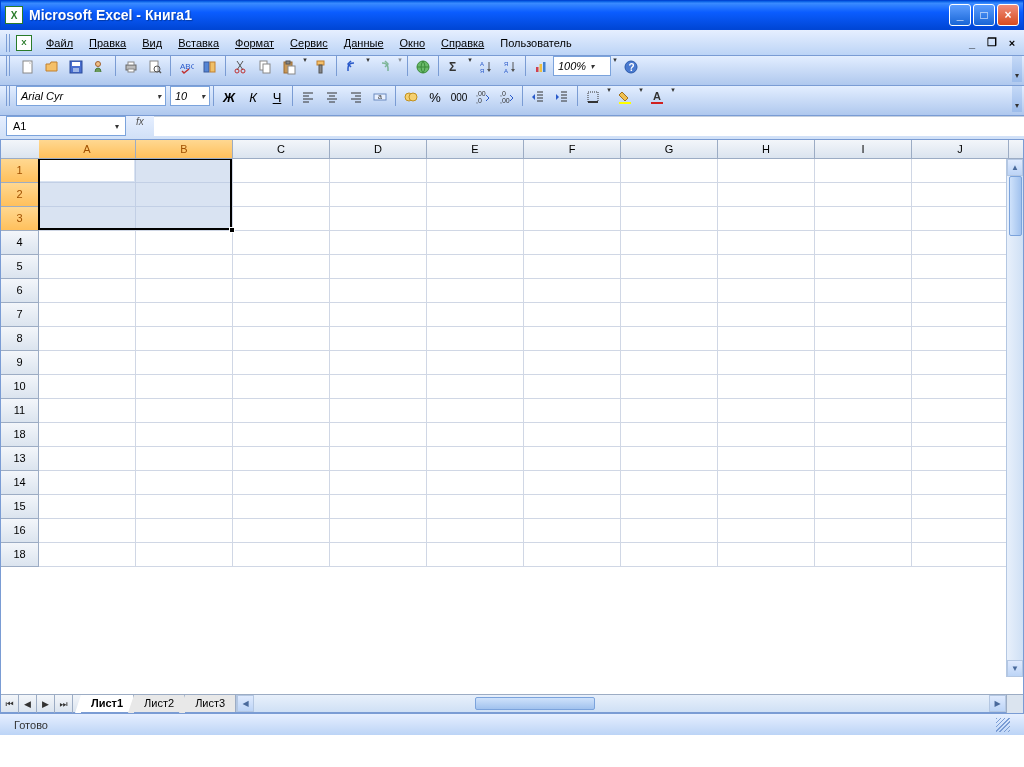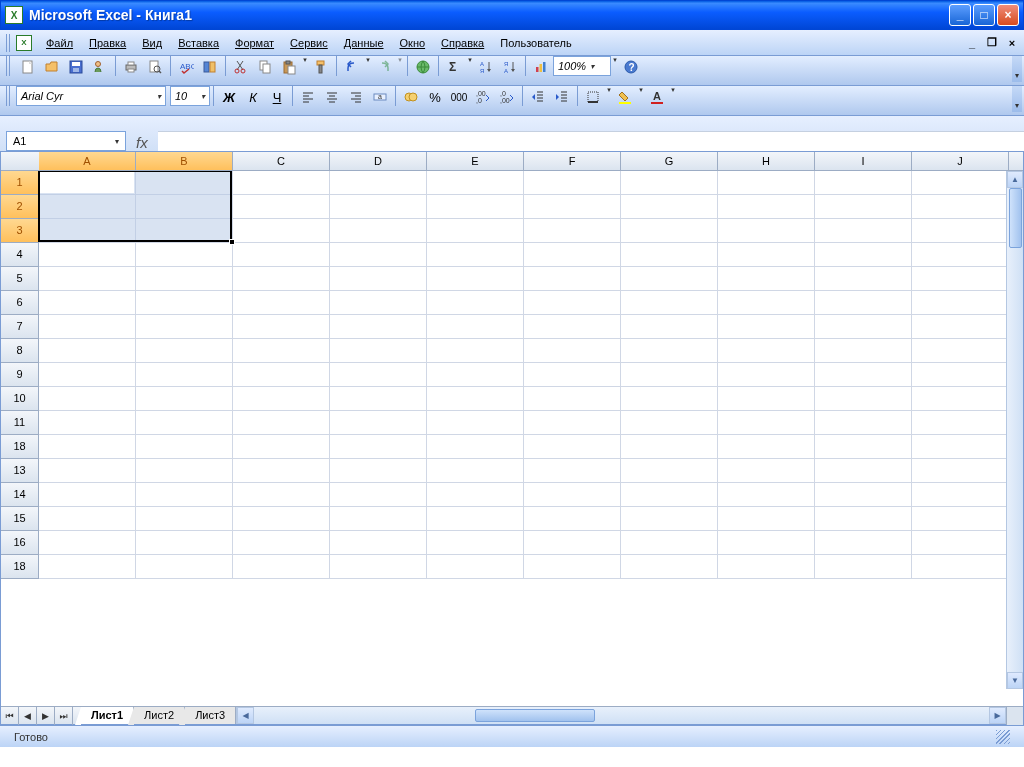--- a/index.html
+++ b/index.html
@@ -30,24 +30,24 @@
 .toolbar .btn { min-width: 22px; height: 22px; display: flex; align-items: center; justify-content: center; margin: 0 1px; position: relative; }
 .toolbar .sep { width: 1px; height: 20px; background: #7a9cd4; margin: 0 3px; }
 .toolbar .drop { width: 8px; font-size: 7px; color: #333; text-align: center; }
 .toolbar .combo { background: #fff; border: 1px solid #7ba3dc; height: 20px; display: flex; align-items: center; padding: 0 4px; font-size: 11px; font-style: italic; }
 .toolbar .combo .drop-btn { margin-left: 4px; color: #333; font-size: 8px; }
 .toolbar .end-drop { margin-left: auto; width: 10px; height: 26px; background: linear-gradient(to bottom, #c5d9f7, #9cbceb); color: #333; font-size: 8px; display:flex; align-items:flex-end; justify-content:center; padding-bottom:2px;}
 
 .icon-svg { width: 16px; height: 16px; }
 
 
-.formulabar { background: linear-gradient(to bottom, #e6efff, #d0e0f7); height: 36px; display: flex; align-items: flex-end; border-bottom: 1px solid #7a9cd4; }
+.formulabar { background: linear-gradient(to bottom, #e6efff, #d0e0f7); height: 24px; display: flex; align-items: flex-start; border-bottom: 1px solid #7a9cd4; }
 .namebox { background: #fff; border: 1px solid #7ba3dc; width: 120px; height: 20px; display: flex; align-items: center; padding: 0 6px; margin-left: 6px; }
 .namebox .drop-btn { margin-left: auto; font-size: 8px; color: #333; }
-.fx-label { margin: 0 10px; font-style: italic; color: #555; font-size: 15px; }
+.fx-label { margin: 0 10px; font-style: italic; color: #555; font-size: 10px; }
 .formula-input { flex: 1; background: #fff; border-top: 1px solid #c5d0e0; height: 20px; padding: 0 4px; }
 
 
 .grid-area { position: relative; height: 573px; background: #fff; border: 1px solid #7a9cd4; border-top: none; }
 .col-headers { display: flex; height: 19px; background: linear-gradient(to bottom, #f3f6fa, #dbe4ef); border-bottom: 1px solid #9cacc4; padding-left: 38px; position: relative; }
 .corner { position: absolute; left: 0; top: 0; width: 38px; height: 19px; background: linear-gradient(to bottom, #f3f6fa, #dbe4ef); border-right: 1px solid #9cacc4; border-bottom: 1px solid #9cacc4; }
 .col-header { width: 97px; text-align: center; border-right: 1px solid #9cacc4; font-size: 11px; line-height: 18px; background: linear-gradient(to bottom, #f3f6fa, #dbe4ef); }
 .col-header.sel { background: linear-gradient(to bottom, #ffd891, #ffc05c); color: #a05000; font-weight: normal; }
 
 .grid-body { position: relative; overflow: hidden; height: 536px; }

